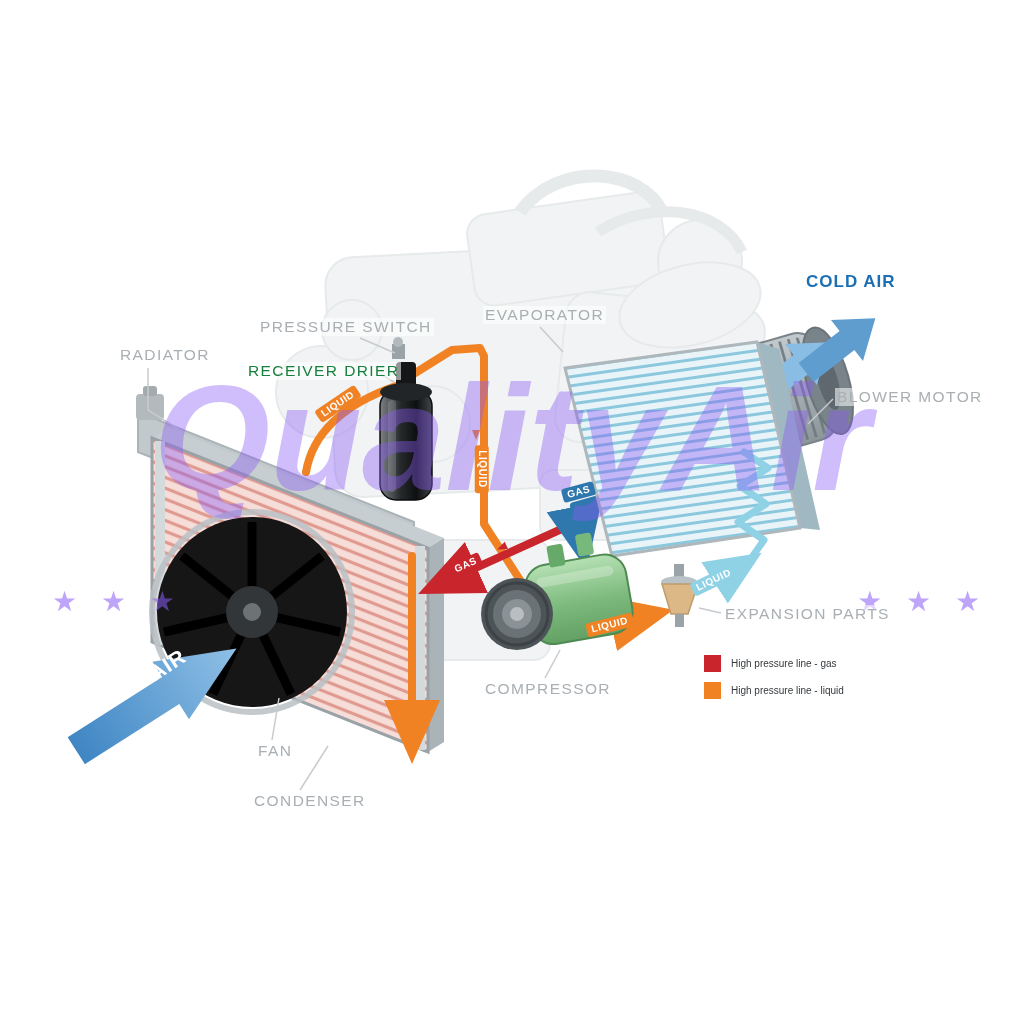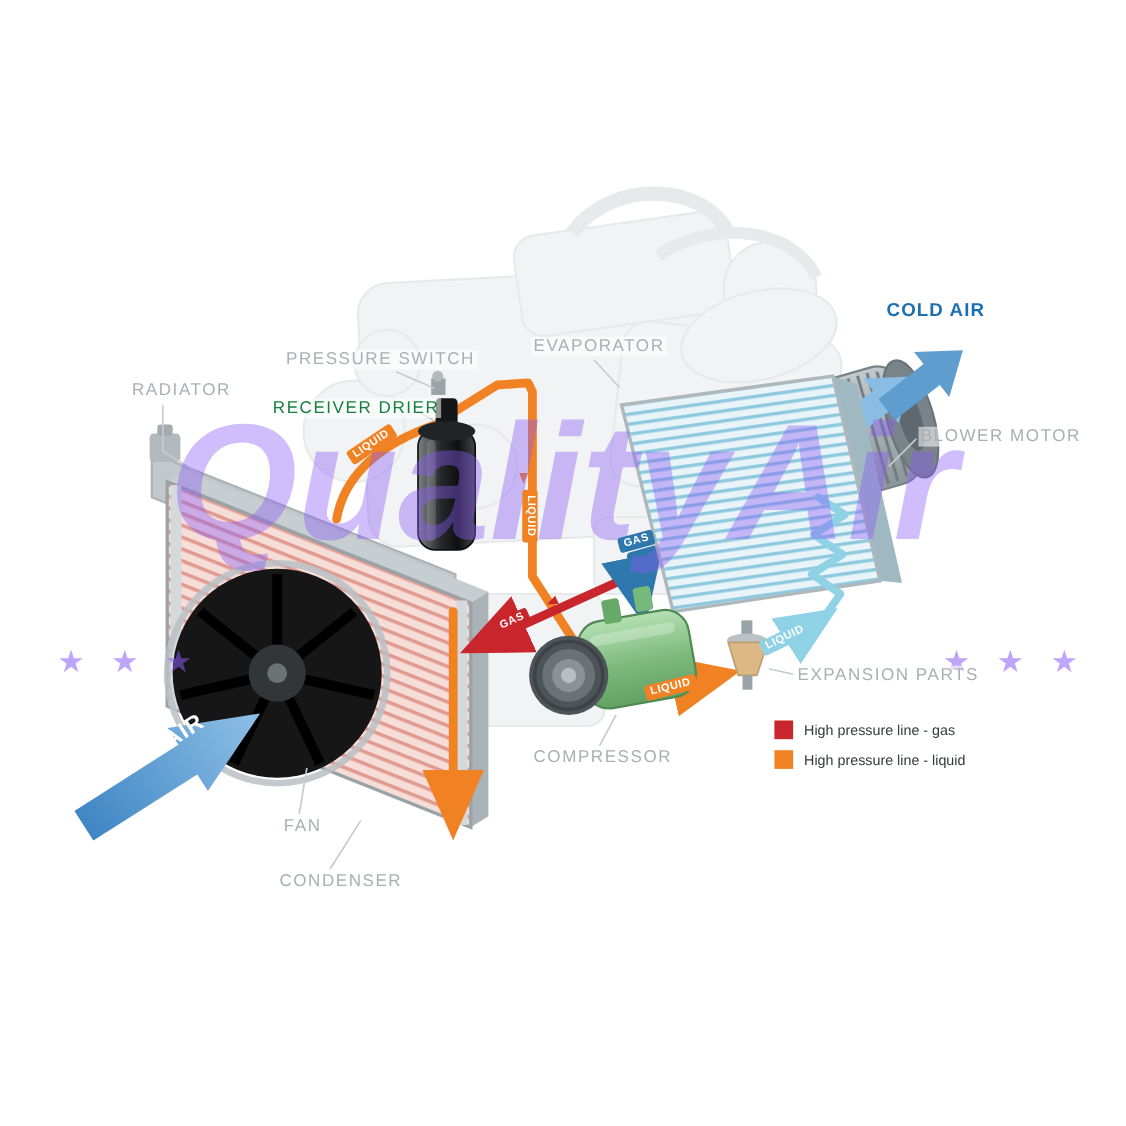--- a/index.html
+++ b/index.html
@@ -24,21 +24,21 @@
   .wm-brand{left:50%;top:352px;transform:translateX(-50%);font-size:150px;
       font-weight:bold;font-style:italic;opacity:.40;white-space:nowrap;}
   .wm-sub{left:50%;top:570px;transform:translateX(-50%);font-size:42px;font-weight:bold;
       letter-spacing:28px;opacity:.5;white-space:nowrap;}
   .wm-stars{top:585px;font-size:28px;opacity:.55;letter-spacing:8px;}
   .wm-stars.left{left:52px;} .wm-stars.right{right:36px;}
   
   .legend{position:absolute;left:704px;top:650px;}
   .legend-row{display:flex;align-items:center;height:27px;}
   .legend-swatch{width:17px;height:17px;margin-right:10px;flex:0 0 auto;}
-  .legend-label{font-size:13px;color:#34393d;white-space:nowrap;}
+  .legend-label{font-size:10px;color:#34393d;white-space:nowrap;}
 </style>
 </head>
 <body>
 
 <div id="app">
 
   <svg id="scene" width="1024" height="1024" viewBox="0 0 1024 1024">
     <defs>
       <pattern id="pinkFins" width="10" height="10" patternUnits="userSpaceOnUse" patternTransform="rotate(21.7)">
         <rect width="10" height="10" fill="#f6ddd8"></rect>

